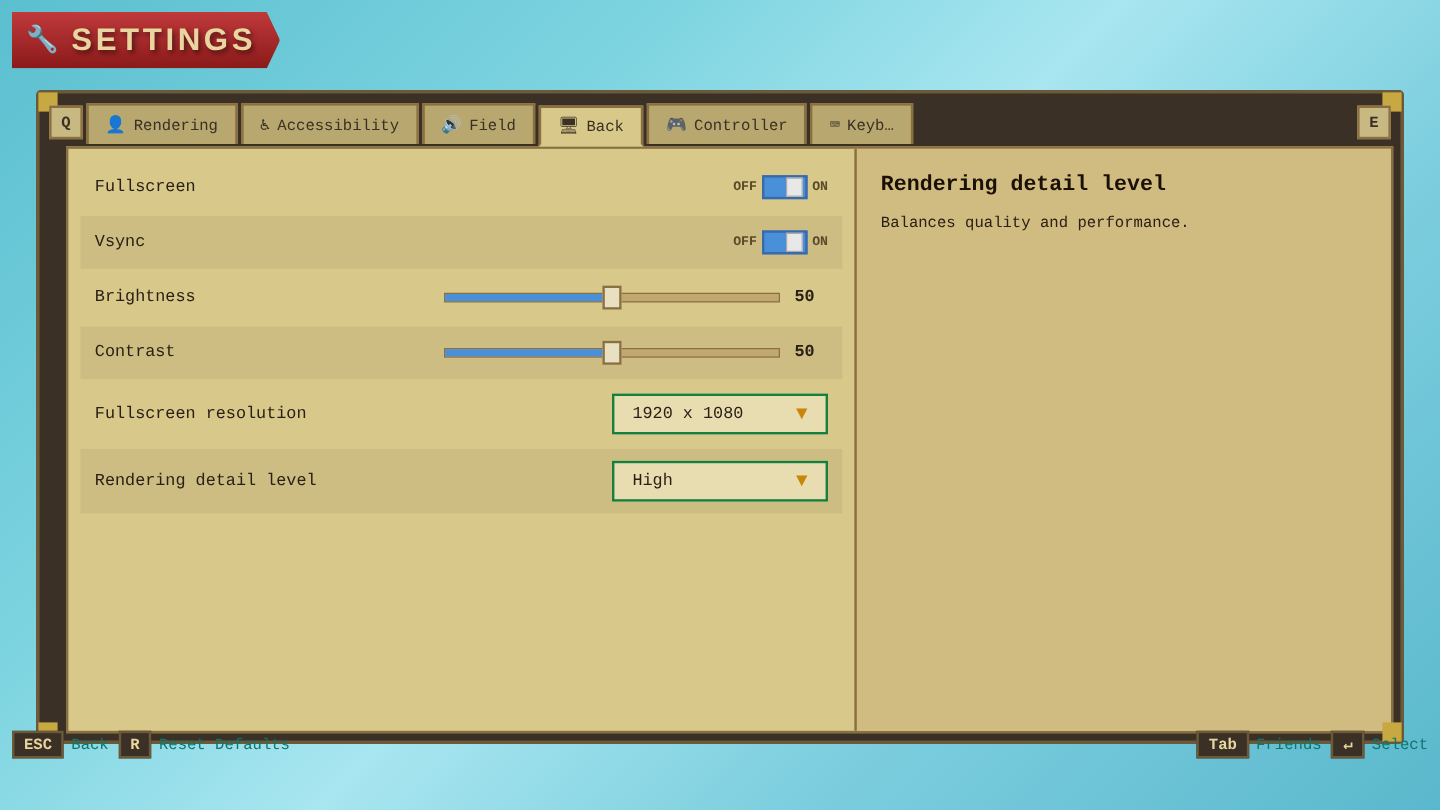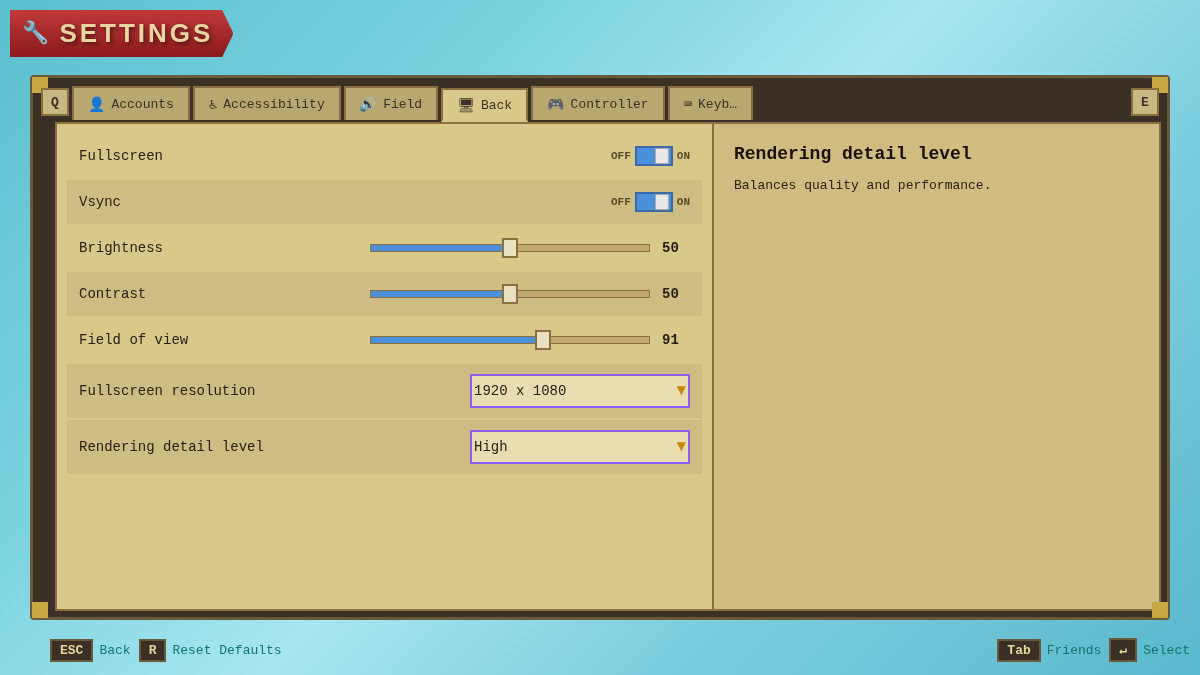--- a/index.html
+++ b/index.html
@@ -227,28 +227,28 @@
     .slider-value {
       font-size: 14px;
       font-weight: bold;
       color: #2a2015;
       width: 28px;
       text-align: left;
     }
 
     
     .dropdown {
-      width: 220px;
+      width: 180px;
       height: 34px;
       background: #e8ddb0;
-      border: 2px solid #8b5cf6;
+      border: 2px solid #15803d;
       display: flex;
       align-items: center;
       justify-content: space-between;
-      padding: 0 2px;
+      padding: 0 15px;
       cursor: pointer;
       font-size: 14px;
       color: #2a2015;
       font-family: 'Courier New', monospace;
     }
 
     .dropdown-arrow {
       color: #c8860a;
       font-size: 16px;
     }
@@ -272,29 +272,28 @@
     .detail-desc {
       font-size: 13px;
       color: #2a2015;
       line-height: 1.5;
       font-family: 'Courier New', monospace;
     }
 
     
     .bottom-bar {
       position: absolute;
-      bottom: 0;
+      bottom: 16px;
       left: 0;
       right: 0;
       height: 50px;
       display: flex;
-      align-items: center;
+      align-items: flex-start;
       justify-content: space-between;
       padding: 0 10px;
-      margin-left: 40px;
     }
 
     .bottom-left, .bottom-right {
       display: flex;
       align-items: center;
       gap: 8px;
     }
 
     .btn-hint {
       display: flex;
@@ -350,21 +349,21 @@
   <div class="corner corner-tl"></div>
   <div class="corner corner-tr"></div>
   <div class="corner corner-bl"></div>
   <div class="corner corner-br"></div>
 
   <div class="tabs-row">
     <div class="tab-nav-btn">Q</div>
 
     <div class="tab">
       <span class="tab-icon">👤</span>
-      <span>Accounts</span>
+      <span>Rendering</span>
     </div>
     <div class="tab">
       <span class="tab-icon">♿</span>
       <span>Accessibility</span>
     </div>
     <div class="tab">
       <span class="tab-icon">🔊</span>
       <span>Field</span>
     </div>
     <div class="tab active">
@@ -432,32 +431,20 @@
           <div class="slider-container">
             <div class="slider-track">
               <div class="slider-fill" style="width:50%"></div>
               <div class="slider-thumb" style="left:calc(50% - 8px)"></div>
             </div>
             <span class="slider-value">50</span>
           </div>
         </div>
       </div>
 
-      <div class="setting-row">
-        <span class="setting-label">Field of view</span>
-        <div class="setting-control">
-          <div class="slider-container">
-            <div class="slider-track">
-              <div class="slider-fill" style="width:62%"></div>
-              <div class="slider-thumb" style="left:calc(62% - 8px)"></div>
-            </div>
-            <span class="slider-value">91</span>
-          </div>
-        </div>
-      </div>
 
       <div class="setting-row">
         <span class="setting-label">Fullscreen resolution</span>
         <div class="setting-control">
           <div class="dropdown">
             <span>1920 x 1080</span>
             <span class="dropdown-arrow">▼</span>
           </div>
         </div>
       </div>

